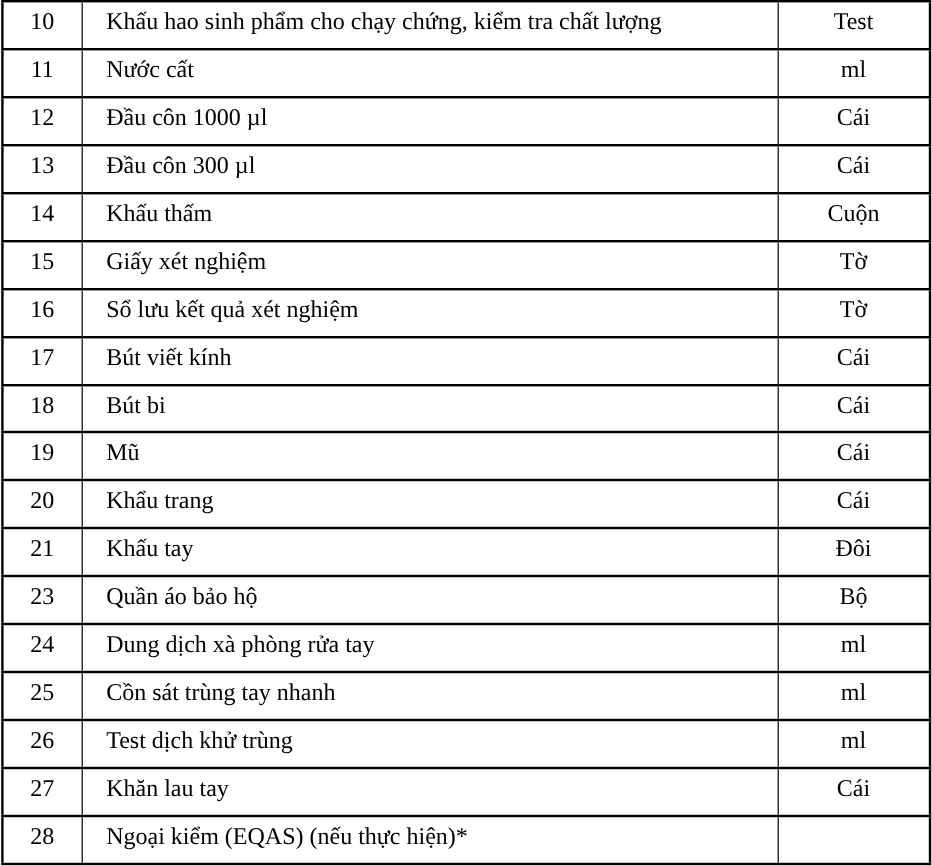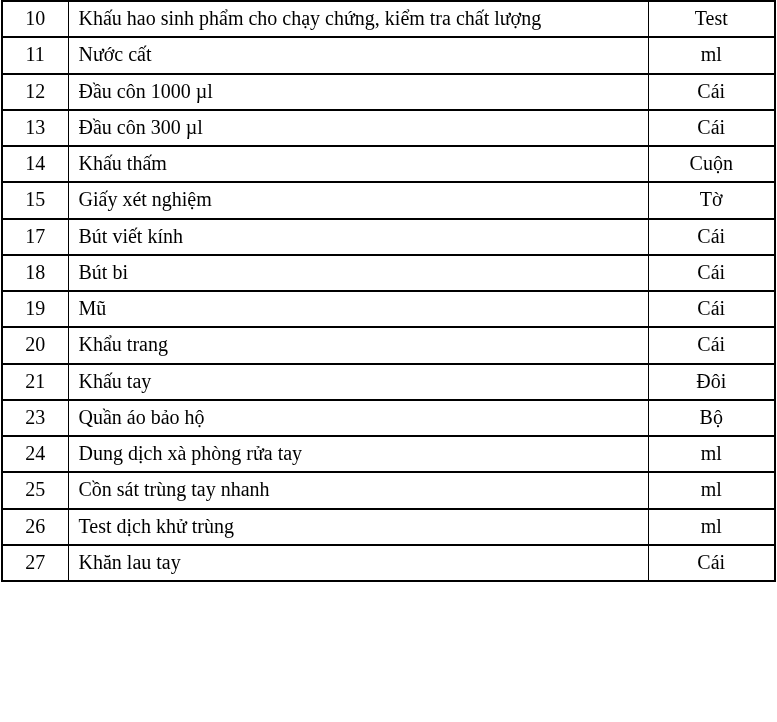--- a/index.html
+++ b/index.html
@@ -13,21 +13,21 @@
     position: relative;
     font-family: "Liberation Serif", "DejaVu Serif", serif;
     color: #000000;
     overflow: hidden;
   }
   table.doc-table {
     position: absolute;
     left: 1px;
     top: 0px;
     width: 773px;
-    height: 582px;
+    height: 721px;
     border-collapse: collapse;
     table-layout: fixed;
     border: 2px solid #000000;
   }
   table.doc-table td {
     border-left: 1px solid #000000;
     border-right: 1px solid #000000;
     border-top: 2px solid #000000;
     border-bottom: 2px solid #000000;
     vertical-align: top;
@@ -35,21 +35,21 @@
     line-height: 26px;
     padding: 3px 4px 0 4px;
     overflow: hidden;
     white-space: nowrap;
   }
   table.doc-table td.no {
     text-align: center;
   }
   table.doc-table td.item {
     text-align: left;
-    padding-left: 10px;
+    padding-left: 20px;
     padding-right: 6px;
   }
   table.doc-table td.unit {
     text-align: center;
     border-radius: 12px;
   }
 </style>
 </head>
 <body>
 
@@ -81,20 +81,25 @@
         <td class="unit">Cái</td>
       </tr>
       <tr>
         <td class="no">14</td>
         <td class="item">Khấu thấm</td>
         <td class="unit">Cuộn</td>
       </tr>
       <tr>
         <td class="no">15</td>
         <td class="item">Giấy xét nghiệm</td>
+        <td class="unit">Tờ</td>
+      </tr>
+      <tr>
+        <td class="no">16</td>
+        <td class="item">Sổ lưu kết quả xét nghiệm</td>
         <td class="unit">Tờ</td>
       </tr>
       <tr>
         <td class="no">17</td>
         <td class="item">Bút viết kính</td>
         <td class="unit">Cái</td>
       </tr>
       <tr>
         <td class="no">18</td>
         <td class="item">Bút bi</td>
@@ -133,14 +138,19 @@
       <tr>
         <td class="no">26</td>
         <td class="item">Test dịch khử trùng</td>
         <td class="unit">ml</td>
       </tr>
       <tr>
         <td class="no">27</td>
         <td class="item">Khăn lau tay</td>
         <td class="unit">Cái</td>
       </tr>
+      <tr>
+        <td class="no">28</td>
+        <td class="item">Ngoại kiểm (EQAS) (nếu thực hiện)*</td>
+        <td class="unit"></td>
+      </tr>
     </tbody>
 </table>
 
 </body></html>

